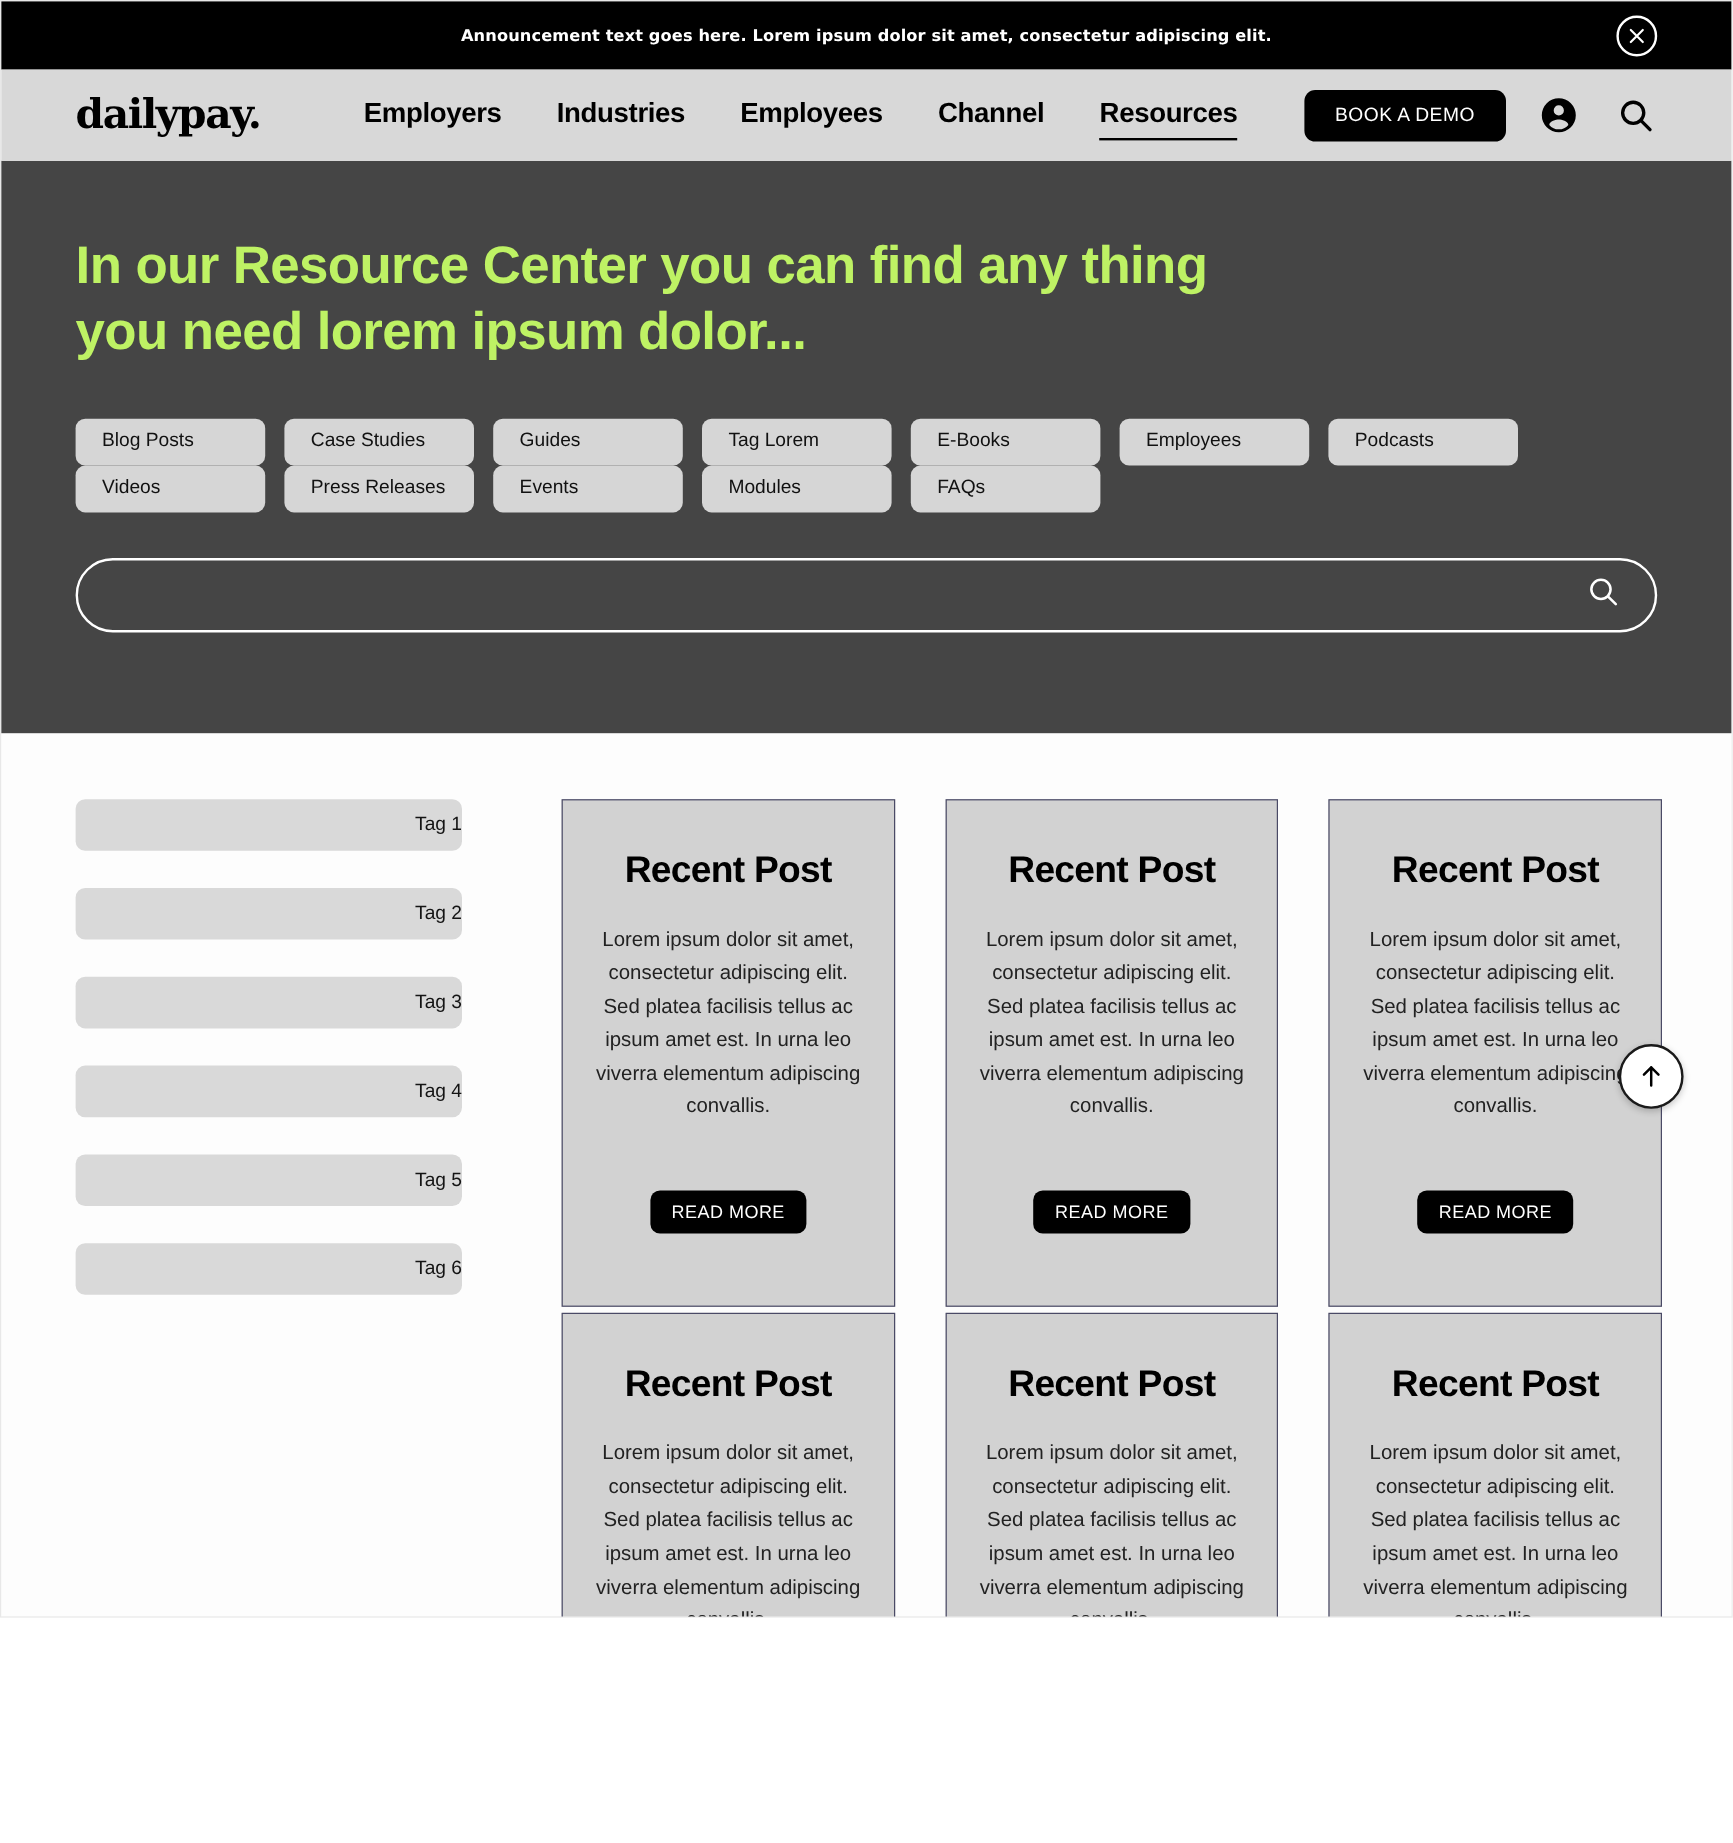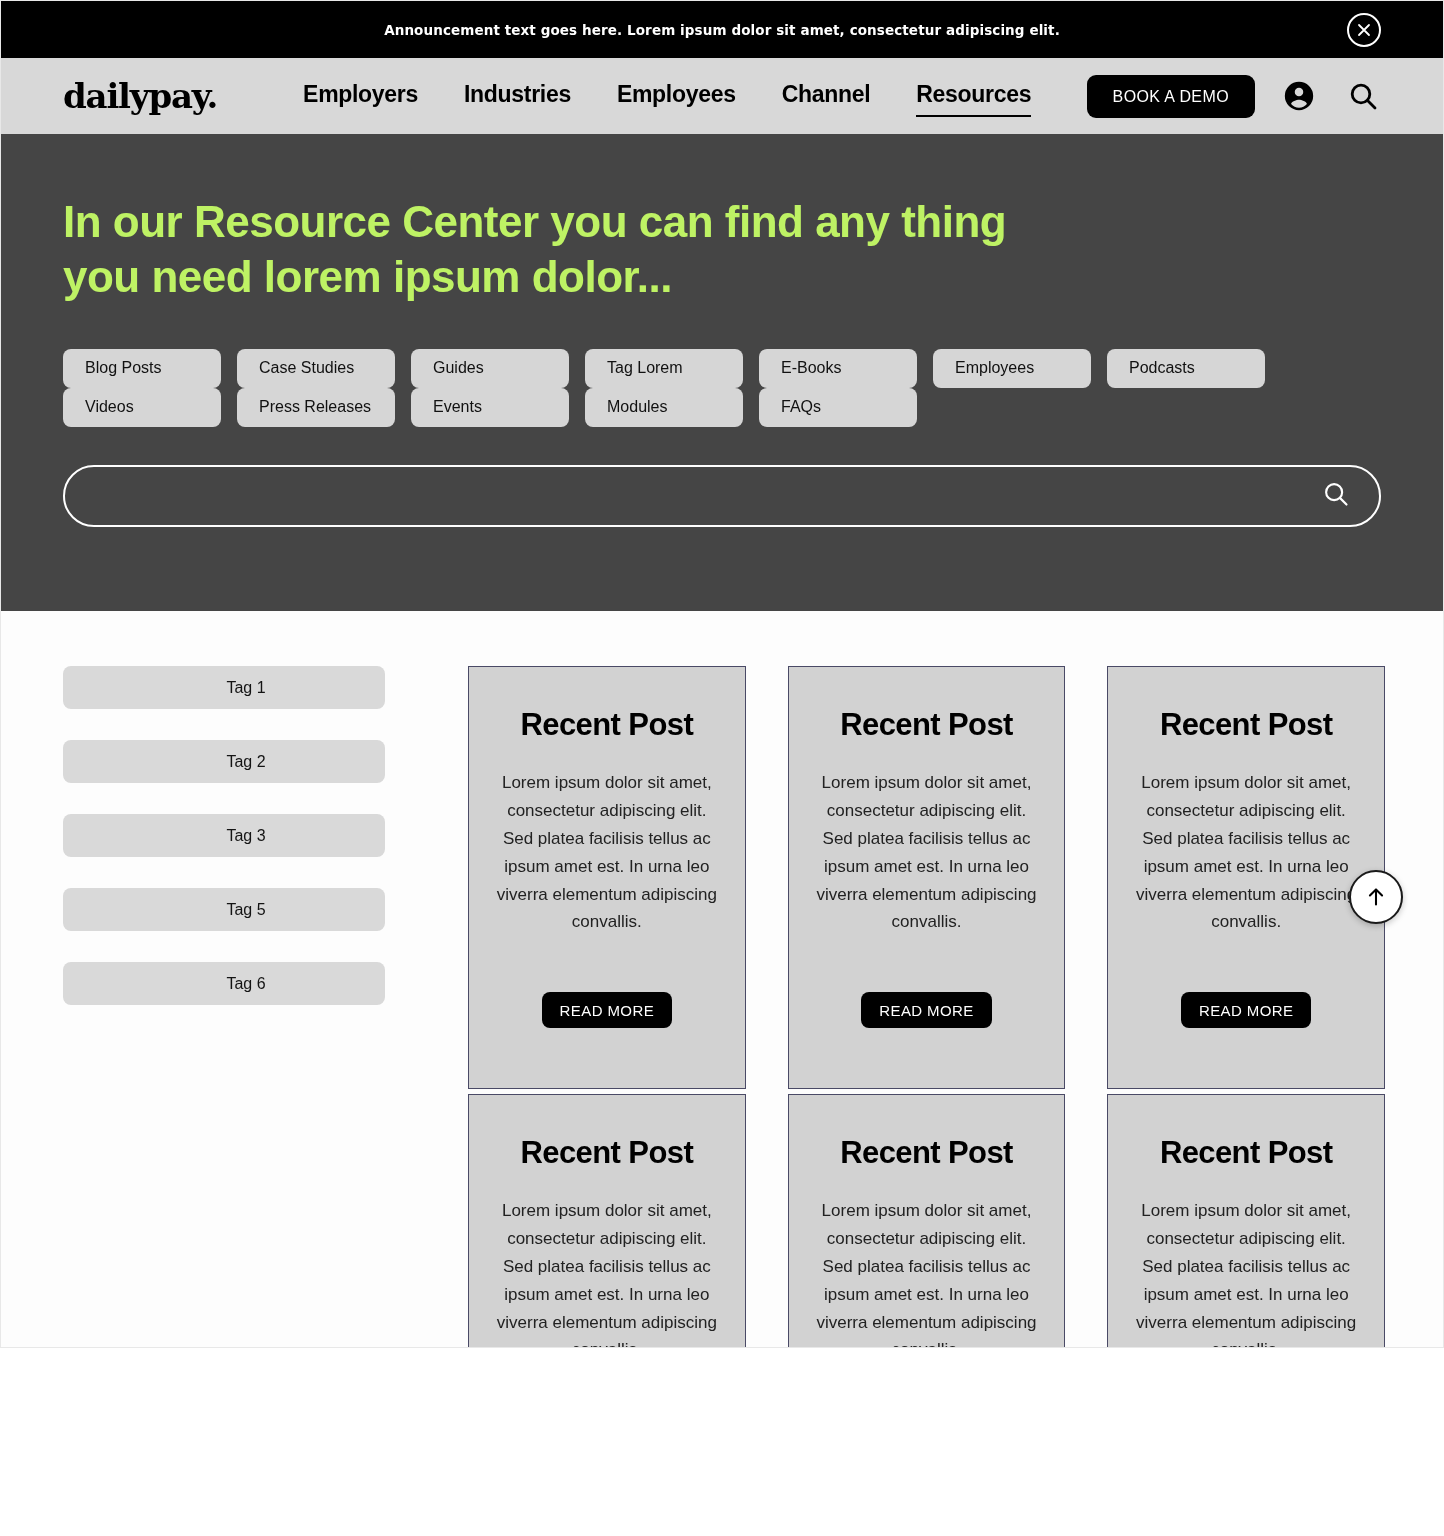--- a/index.html
+++ b/index.html
@@ -183,21 +183,21 @@
   }
   .sidebar { width: 322px; flex: 0 0 322px; }
   .tag-btn {
     display: block;
     width: 100%;
     background: #d9d9d9;
     border: none;
     border-radius: 8px;
     height: 43px;
     margin-bottom: 31px;
-    text-align: center;
+    text-align: right;
     padding-left: 44px;
     font-size: 16px;
     color: #141414;
     font-family: "Liberation Sans", sans-serif;
     cursor: pointer;
   }
 
   .cards-area { position: relative; flex: 1; }
   .cards-grid {
     display: grid;
@@ -327,20 +327,21 @@
       </span>
     </div>
   </div>
 
   <div class="content">
 
     <div class="sidebar">
       <button class="tag-btn">Tag 1</button>
       <button class="tag-btn">Tag 2</button>
       <button class="tag-btn">Tag 3</button>
+      <button class="tag-btn">Tag 4</button>
       <button class="tag-btn">Tag 5</button>
       <button class="tag-btn">Tag 6</button>
     </div>
 
     <div class="cards-area">
       <div class="cards-grid">
 
         <div class="card">
           <div class="card-title">Recent Post</div>
           <div class="card-body">Lorem ipsum dolor sit amet, consectetur adipiscing elit. Sed platea facilisis tellus ac ipsum amet est. In urna leo viverra elementum adipiscing convallis.</div>

